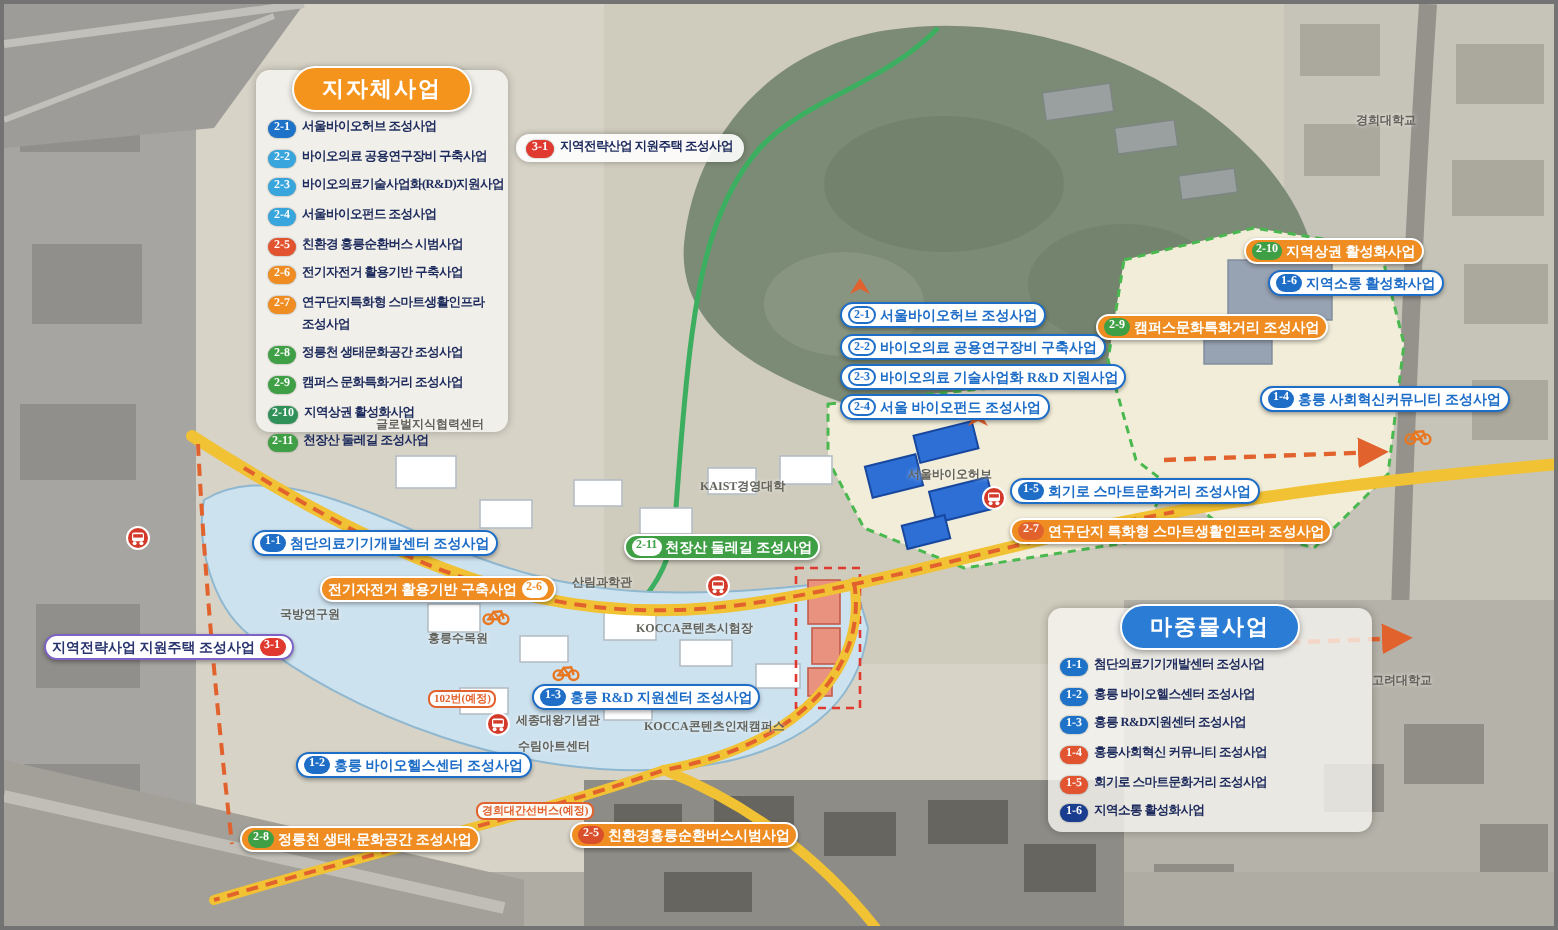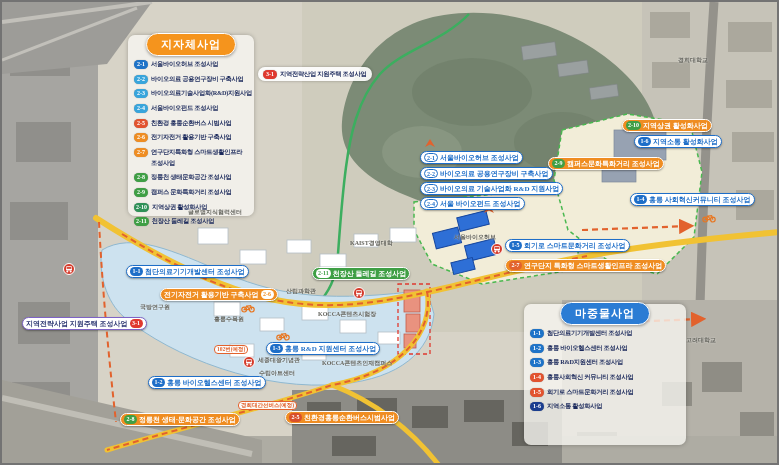--- a/index.html
+++ b/index.html
@@ -10,21 +10,21 @@
     font-family:Liberation Serif, serif;
   }
   .layer{ position:absolute; inset:0; }
   svg.base{ position:absolute; left:0; top:0; }
 
   
   .panel{ position:absolute; background:rgba(248,247,242,.78); border-radius:7px;
           box-shadow:0 0 4px rgba(0,0,0,.25); }
   #panel-local  { left:126px; top:33px;  width:126px; height:181px; }
   #panel-public { left:254px; top:33px;  width:126px; height:50px; background:transparent; box-shadow:none;}
-  #panel-priming{ left:522px; top:302px; width:162px; height:141px; }
+  #panel-priming{ left:522px; top:302px; width:162px; height:112px; }
   .hdr{ position:absolute; left:50%; transform:translateX(-50%); top:-2px;
         color:#fff; font-weight:bold; font-size:11px; letter-spacing:1px;
         padding:3px 14px; border-radius:12px; border:1.5px solid #fff;
         box-shadow:0 1px 3px rgba(0,0,0,.35); white-space:nowrap; }
   .plist{ position:absolute; left:6px; right:2px; top:24px; }
   .lrow{ display:flex; align-items:flex-start; gap:3px; margin-bottom:4.2px; }
   .lbadge{ flex:0 0 auto; min-width:14px; height:9px; line-height:9px; margin-top:1px;
            border-radius:5px; color:#fff; font-size:6px; font-weight:bold;
            text-align:center; padding:0 2px; box-shadow:0 0 1px rgba(0,0,0,.4); }
   .ltext{ font-size:6.3px; font-weight:bold; color:#1c2a5c; letter-spacing:-.3px;

